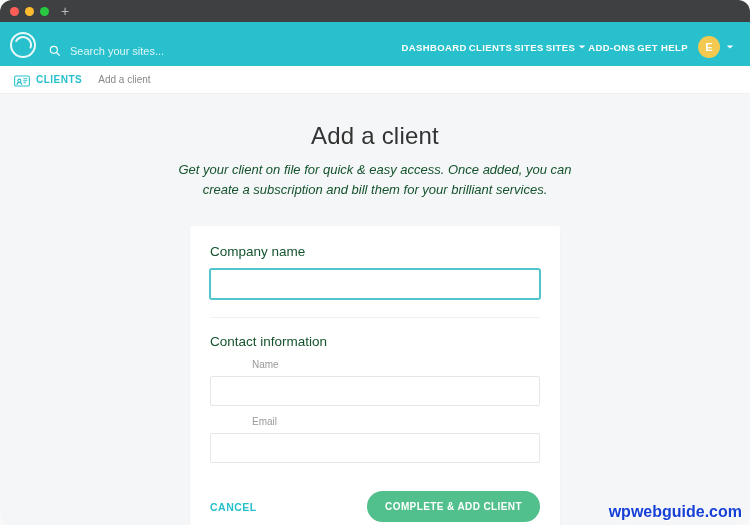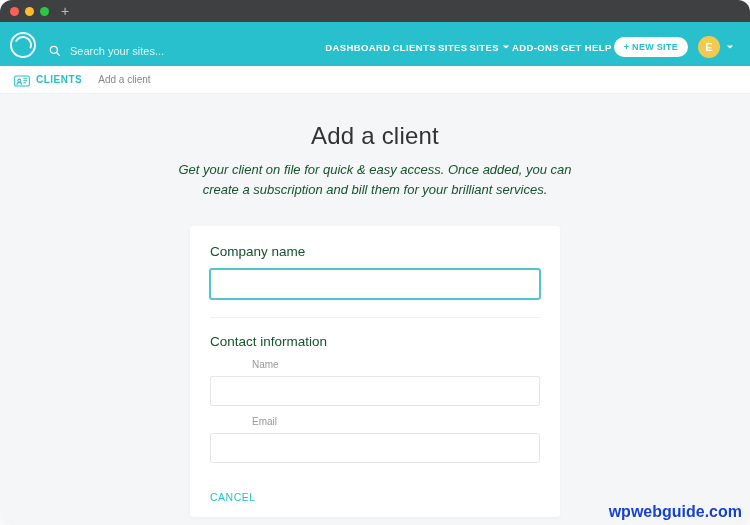--- a/index.html
+++ b/index.html
@@ -37,21 +37,21 @@
 
   .card { width:370px; background:#fff; margin:26px auto 0 auto; text-align:left; padding:18px 20px 14px 20px; border-radius:3px; box-shadow: 0 1px 3px rgba(0,0,0,.04);}
   .section-title { font-size:13.5px; color:#14532d; font-weight:500; margin-bottom:10px; }
   .field-label { font-size:10px; color:#999; margin: 10px 0 6px 0; padding-left: 42px; }
   input.txt { width:100%; height:30px; border:1px solid #e4e6e8; border-radius:2px; padding:0 8px; font-size:12px; outline:none; }
   input.txt.focus { border-color:#51c4ce; box-shadow: 0 0 0 1px #51c4ce;}
   .divider { border:none; border-top:1px solid #eef0f1; margin:18px 0 16px 0;}
   .row { display:flex; gap:10px; }
   .row > div { flex:1; }
   .actions { display:flex; align-items:center; justify-content:space-between; margin-top:22px; padding-top:6px;}
-  .cancel { color:#27c0cc; font-size:10.5px; font-weight:400; letter-spacing:.5px; background:none; border:none; cursor:pointer;}
+  .cancel { color:#27c0cc; font-size:10.5px; font-weight:700; letter-spacing:.5px; background:none; border:none; cursor:pointer;}
   .submit { background:#51c08c; color:#fff; border:none; border-radius:999px; padding:10px 18px; font-size:10px; font-weight:700; letter-spacing:.4px; cursor:pointer;}
 
   .watermark { position:absolute; right:8px; bottom:4px; font-family: Verdana, Geneva, sans-serif; font-weight:700; font-size:16px; color:#1640d6; text-shadow: 1px 1px 0 #fff;}
 </style>
 </head>
 <body>
 
 <div class="browser-frame">
 
   <div class="titlebar">
@@ -79,21 +79,20 @@
       <div class="nav-item">
         <span>SITES</span>
         <span class="chev">
             <svg viewBox="0 0 10 10" fill="white">
               <path d="M1 3 L5 7 L9 3 Z"></path>
             </svg>
           </span>
       </div>
       <div class="nav-item">ADD-ONS</div>
       <div class="nav-item">GET HELP</div>
-      <div class="newsite-btn">+ NEW SITE</div>
       <div class="avatar">E</div>
       <span class="chev avatar-chev">
           <svg viewBox="0 0 10 10" fill="white">
             <path d="M1 3 L5 7 L9 3 Z"></path>
           </svg>
         </span>
     </div>
   </div>
 
   <div class="breadcrumbs">
@@ -134,19 +133,20 @@
 
         <div class="row">
           <div>
             <div class="field-label">Email</div>
             <input class="txt" value="" style="">
           </div>
         </div>
 
         <div class="actions">
           <button class="cancel">CANCEL</button>
+          <button class="submit">COMPLETE &amp; ADD CLIENT</button>
         </div>
       </div>
     </div>
   </div>
 
   <div class="watermark">wpwebguide.com</div>
 </div>
 
 </body></html>

